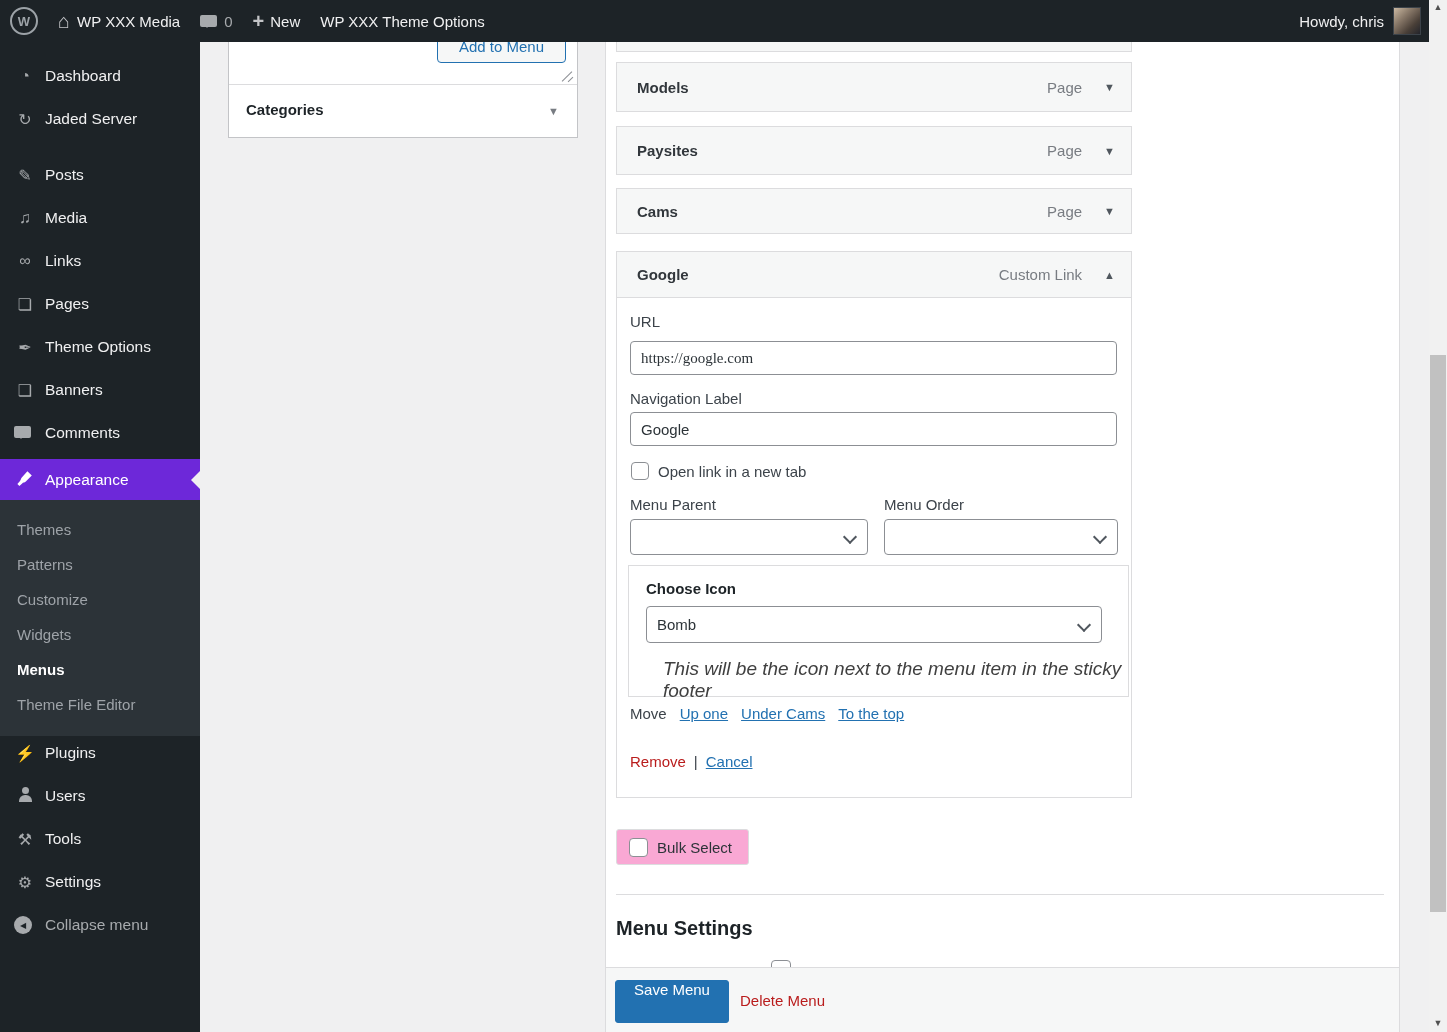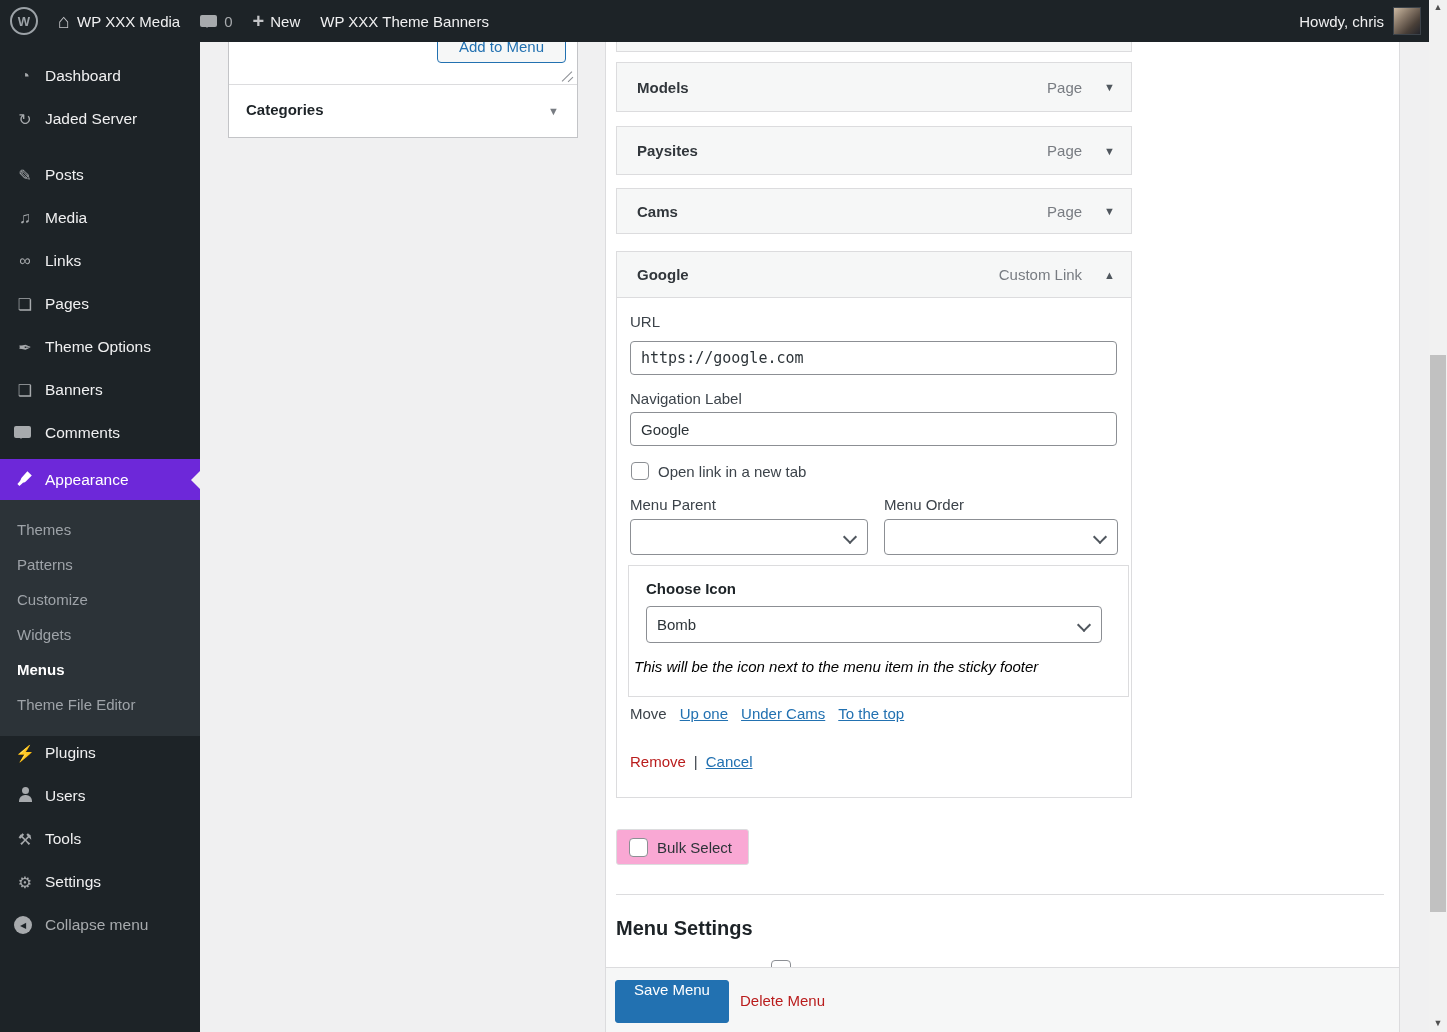--- a/index.html
+++ b/index.html
@@ -92,21 +92,21 @@
     </div>
     <div class="ab-item">
       <span class="bubble"></span>
       <span class="muted">0</span>
     </div>
     <div class="ab-item">
       <span class="plus-glyph">+</span>
       <span>New</span>
     </div>
     <div class="ab-item">
-      <span>WP XXX Theme Banners</span>
+      <span>WP XXX Theme Options</span>
     </div>
     <div id="ab-right">
       <span>Howdy, chris</span>
       <span class="avatar"></span>
     </div>
   </div>
 
   <div id="sidebar">
     <div class="s-item">
       <span class="s-ico">◔</span>
@@ -235,42 +235,42 @@
   </div>
 
   <div class="mbar" style="top:251px;height:47px;">
     <span class="mlabel">Google</span>
     <span class="mtype">Custom Link</span>
     <span class="mtri tri-up">▲</span>
   </div>
 
   <div id="gbody">
     <span class="flabel" style="left:13px;top:15px;">URL</span>
-    <input class="tinput mono" style="left: 13px; top: 43px; width: 487px;" value="https://google.com">
+    <input class="tinput mono" style="left: 13px; top: 43px; width: 487px; font-family: Liberation Serif, serif;" value="https://google.com">
     <span class="flabel" style="left:13px;top:92px;">Navigation Label</span>
     <input class="tinput" style="left: 13px; top: 114px; width: 487px;" value="Google">
     <span class="cbox" style="left:14px;top:164px;"></span>
     <span class="flabel" style="left:41px;top:165px;">Open link in a new tab</span>
 
     <span class="flabel" style="left:13px;top:198px;">Menu Parent</span>
     <span class="flabel" style="left:267px;top:198px;">Menu Order</span>
     <div class="selbox" style="left:13px;top:221px;width:238px;">
         <span class="chev"></span>
       </div>
     <div class="selbox" style="left:267px;top:221px;width:234px;">
         <span class="chev"></span>
       </div>
 
     <div id="icon-box">
       <span style="position:absolute;left:17px;top:14px;font-size:15px;font-weight:bold;color:#1d2327;">Choose Icon</span>
       <div class="selbox" style="left:17px;top:40px;width:456px;height:37px;">
         <span>Bomb</span>
         <span class="chev" style="top:13px;"></span>
       </div>
-      <span style="position:absolute;left:5px;top:92px;font-size:15px;font-style:italic;color:#000000;">This will be the icon next to the menu item in the sticky footer</span>
+      <span style="position:absolute;left:34px;top:92px;font-size:19px;font-style:italic;color:#404040;">This will be the icon next to the menu item in the sticky footer</span>
     </div>
 
     <div style="position:absolute;left:13px;top:407px;font-size:15px;color:#3c434a;display:flex;gap:13px;align-items:center;">
       <span>Move</span>
       <span class="linkblue">Up one</span>
       <span class="linkblue">Under Cams</span>
       <span class="linkblue">To the top</span>
     </div>
 
     <div style="position:absolute;left:13px;top:455px;font-size:15px;color:#3c434a;display:flex;gap:8px;align-items:center;">

